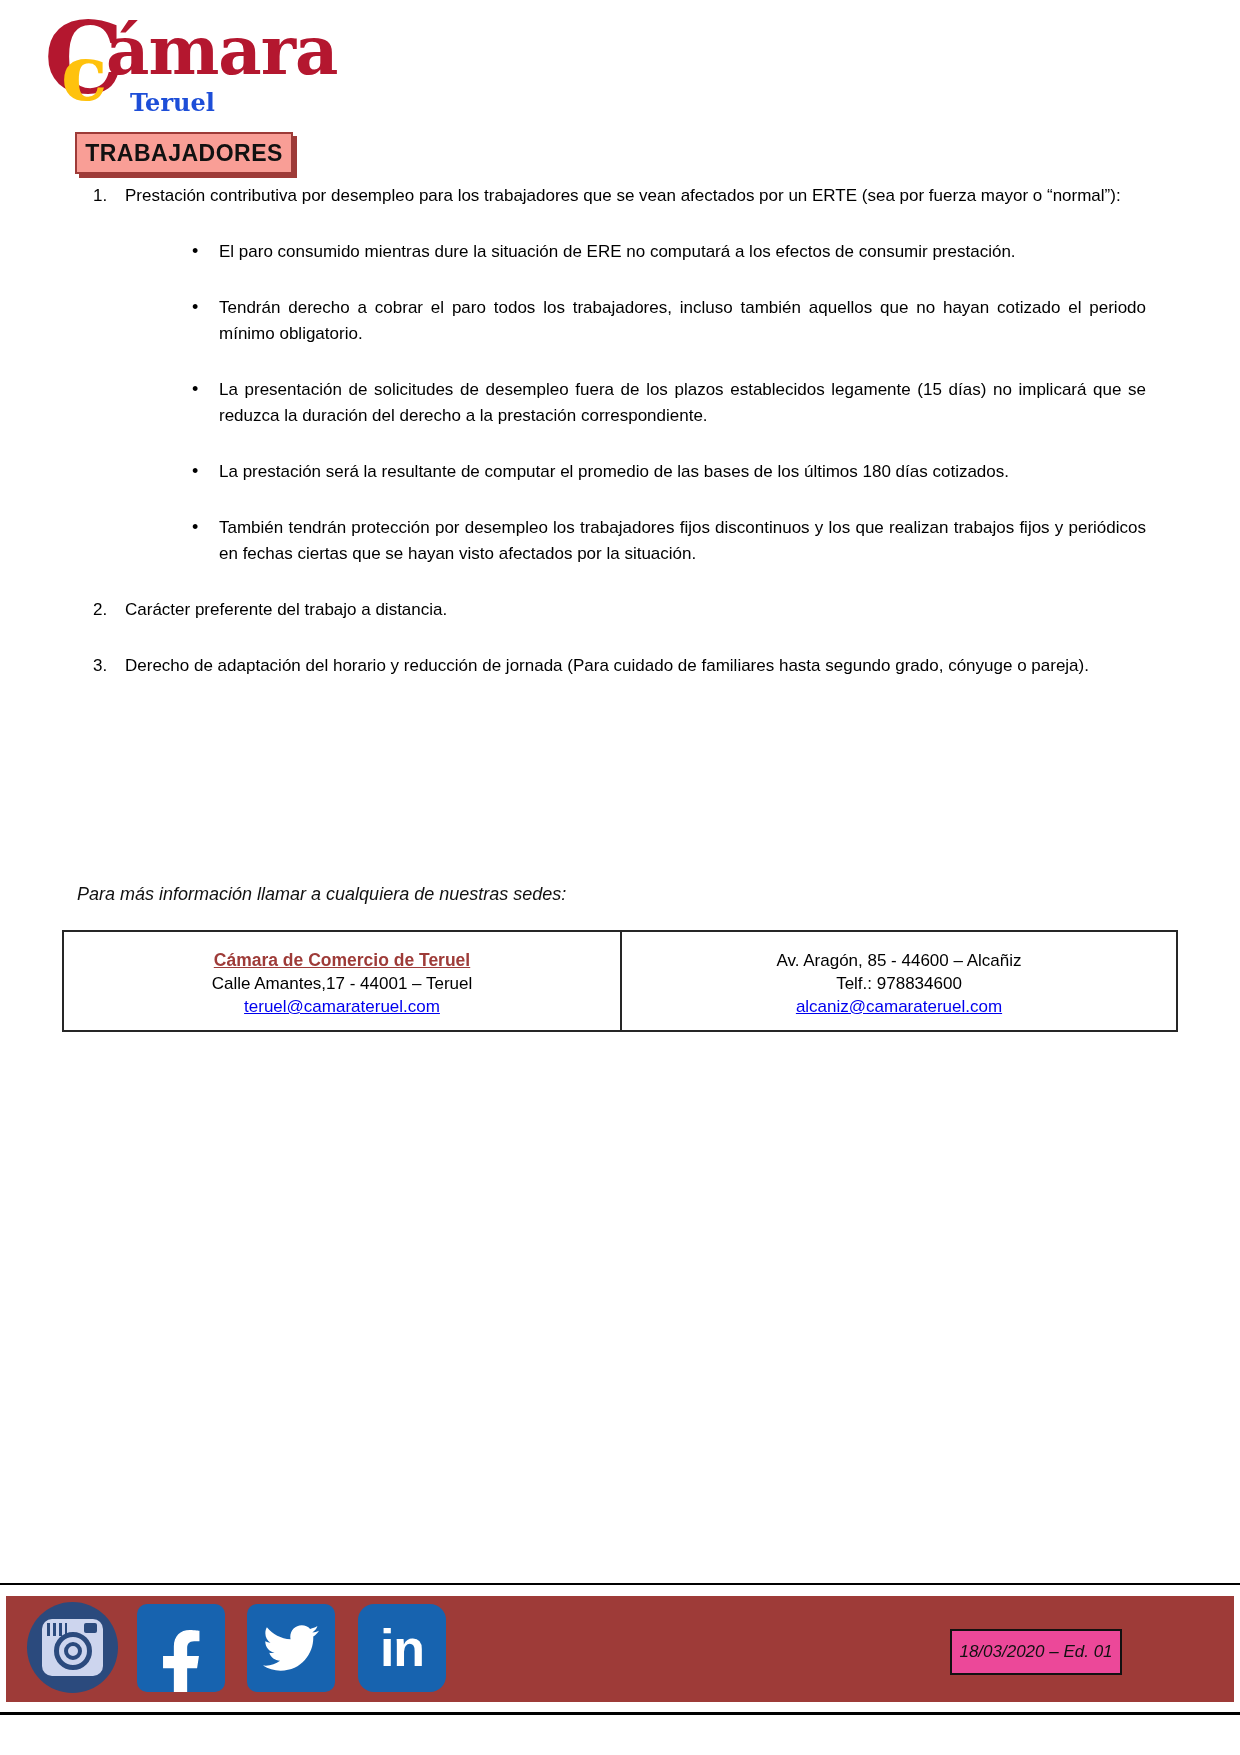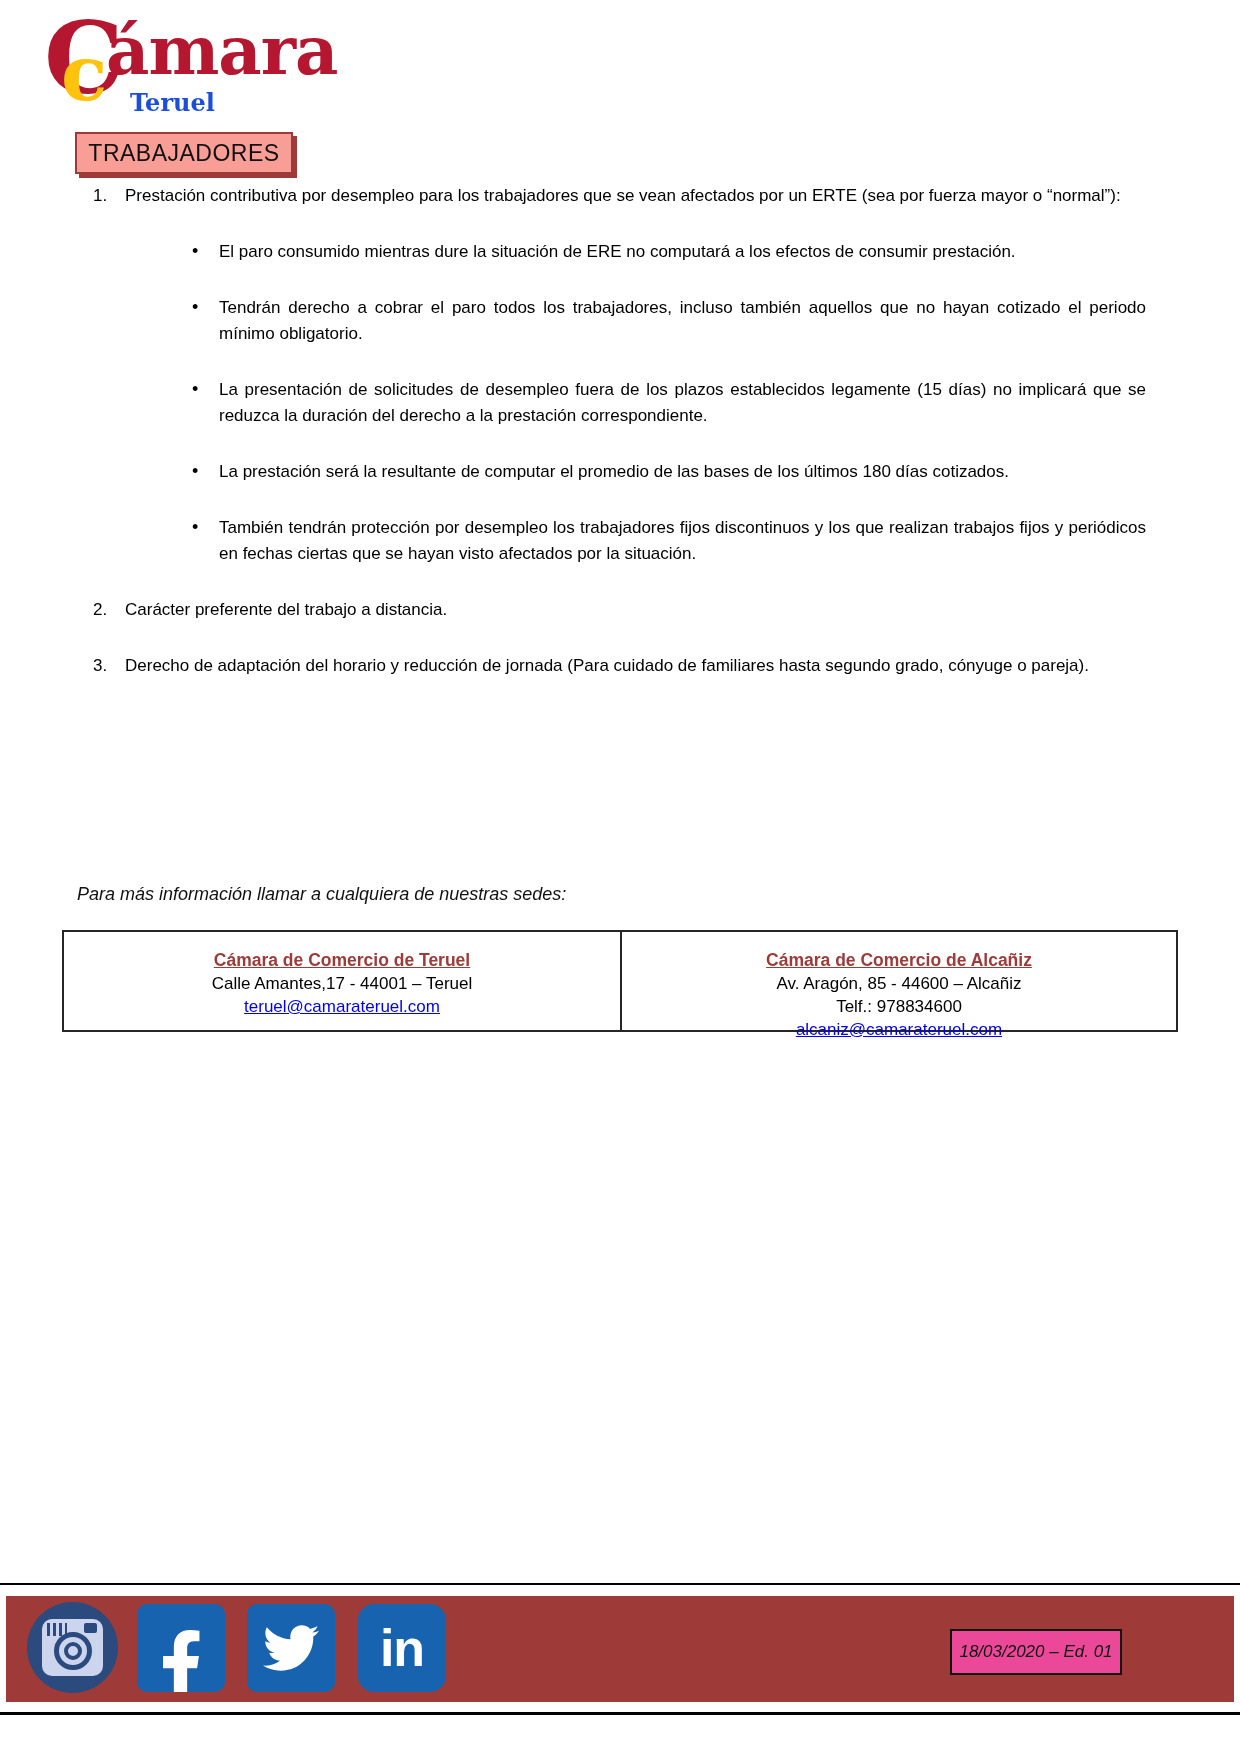--- a/index.html
+++ b/index.html
@@ -30,21 +30,21 @@
     font-family:"DejaVu Serif", serif;font-weight:bold;
     font-size:24px;color:#1d4ed8;
   }
 
   
   .badge{
     position:absolute;left:75px;top:132px;width:214px;height:38px;
     background:#F99E96;border:2px solid #9E3B38;
     box-shadow:4px 4px 0 #9E3B38;
     display:flex;align-items:center;justify-content:center;
-    font-size:23px;font-weight:normal;letter-spacing:0.5px;color:#111;
+    font-size:23px;font-weight:bold;letter-spacing:0.5px;color:#111;
   }
 
   
   .content{position:absolute;left:93px;top:183px;width:1053px;font-size:17px;line-height:26px;}
   .num-item{position:relative;padding-left:32px;text-align:justify;margin-bottom:30px;}
   .num-item .num{position:absolute;left:0;top:0;}
   .bullets{list-style:none;margin:30px 0 0 65px;padding:0;}
   .bullets li{position:relative;padding-left:29px;text-align:justify;margin-bottom:30px;}
   .bullets li:last-child{margin-bottom:0;}
   .bullets li::before{content:"•";position:absolute;left:2px;top:-1px;font-size:18px;}
@@ -146,21 +146,20 @@
 
 <div class="note">Para más información llamar a cualquiera de nuestras sedes:</div>
 
 <div class="offices">
   <div class="office">
     <div class="o-name">Cámara de Comercio de Teruel</div>
     <div class="o-addr">Calle Amantes,17 - 44001 – Teruel</div>
     <div class="o-email"><a>teruel@camarateruel.com</a></div>
   </div>
   <div class="office">
-    <div class="o-name">Cámara de Comercio de Alcañiz</div>
     <div class="o-addr">Av. Aragón, 85 - 44600 – Alcañiz</div>
     <div class="o-phone">Telf.: 978834600</div>
     <div class="o-email"><a>alcaniz@camarateruel.com</a></div>
   </div>
 </div>
 
 <div class="rule-top"></div>
 <div class="footer-bar"></div>
 
 <div class="icon ig">

